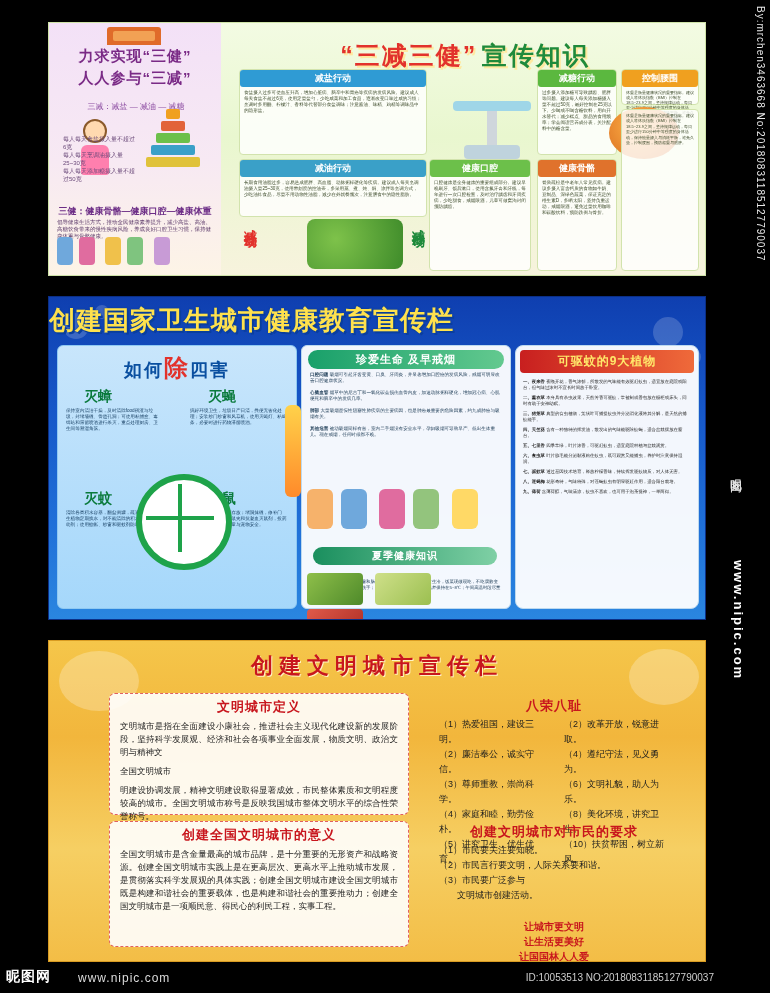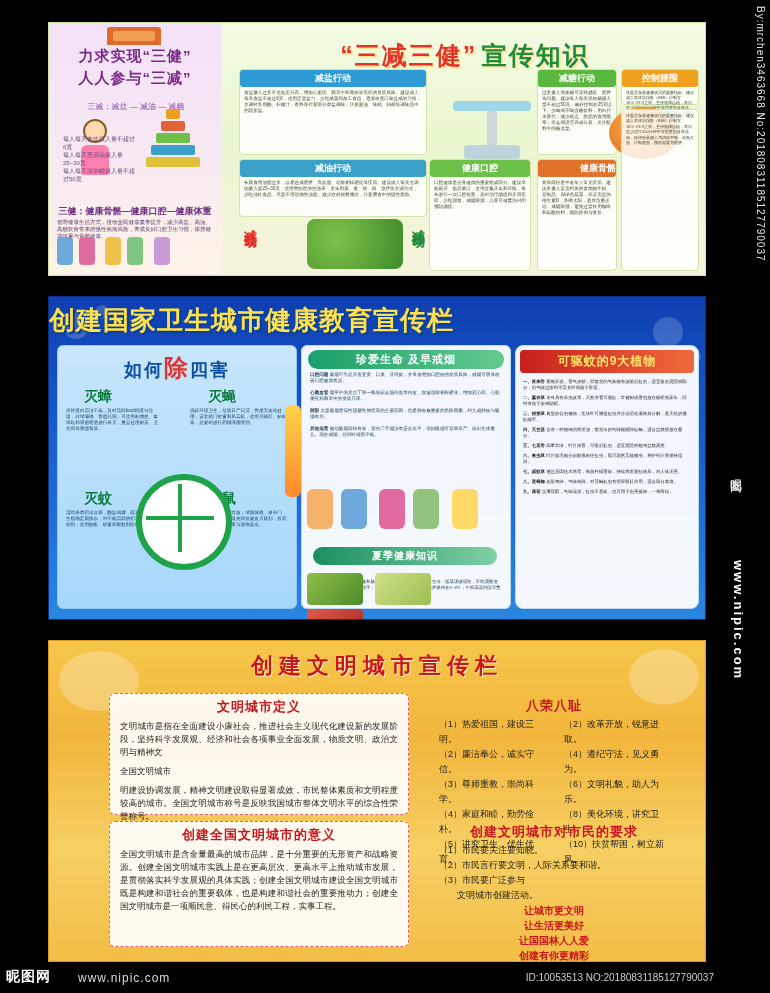--- a/index.html
+++ b/index.html
@@ -185,21 +185,21 @@
 
     <div class="col" style="left:190px;top:136px;width:186px;height:56px;">
       <div class="colhead" style="background:#3aa0c8;">减油行动</div>
       <div class="colbody">长期食用油脂过多，容易造成肥胖、高血脂、动脉粥样硬化等疾病。建议成人每天烹调油摄入量25~30克，使用带刻度的控油壶，多采用蒸、煮、炖、焖、凉拌等烹调方式，少吃油炸食品，尽量不用动物性油脂，减少在外就餐频次，注意膳食中的隐性脂肪。</div>
     </div>
     <div class="col" style="left:380px;top:136px;width:100px;height:110px;">
       <div class="colhead" style="background:#6cc04a;">健康口腔</div>
       <div class="colbody">口腔健康是全身健康的重要组成部分。建议早晚刷牙、饭后漱口，使用含氟牙膏和牙线，每年进行一次口腔检查，及时治疗龋齿和牙周疾病，少吃甜食，戒烟限酒，儿童可做窝沟封闭预防龋齿。</div>
     </div>
     <div class="col" style="left:488px;top:136px;width:78px;height:110px;">
-      <div class="colhead" style="background:#e0722c;text-align:right;">健康骨骼</div>
+      <div class="colhead" style="background:#e0722c;">健康骨骼</div>
       <div class="colbody">骨质疏松是中老年人常见疾病。建议多摄入富含钙质的食物如牛奶、豆制品、深绿色蔬菜，保证充足的维生素D，多晒太阳，坚持负重运动，戒烟限酒，避免过量饮用咖啡和碳酸饮料，预防跌倒与骨折。</div>
     </div>
     <div class="col" style="left:572px;top:86px;width:76px;height:160px;">
       <div class="colbody" style="font-size:4px;line-height:5.4px;">体重是衡量健康状况的重要指标。建议成人将体质指数（BMI）控制在18.5~23.9之间，坚持规律运动，每周至少进行150分钟中等强度的身体活动，保持能量摄入与消耗平衡，避免久坐，控制腰围，预防超重与肥胖。</div>
     </div>
 
     <div class="vtitle" style="left:192px;top:196px;">减盐行动</div>
     <div class="vtitle" style="left:360px;top:196px;color:#1f8a3b;">减油行动</div>
     <div class="veg"></div>
   </div>
@@ -314,21 +314,21 @@
         </div>
       </div>
     </div>
 
     <div style="position:absolute;left:380px;top:178px;width:250px;">
       <div class="bt">创建文明城市对市民的要求</div>
       <div class="li">（1）市民要关注要知晓。</div>
       <div class="li">（2）市民言行要文明，人际关系要和谐。</div>
       <div class="li">（3）市民要广泛参与</div>
       <div class="li">　　文明城市创建活动。</div>
-      <div class="slogan" style="margin-top:0;">
+      <div class="slogan" style="margin-top:16px;">
         <div>让城市更文明</div>
         <div>让生活更美好</div>
         <div>让国国林人人爱</div>
         <div>创建有你更精彩</div>
       </div>
     </div>
   </div>
 
   <div class="rail">
     <div class="vtext">By:mrchen3463668 No:20180831185127790037</div>

